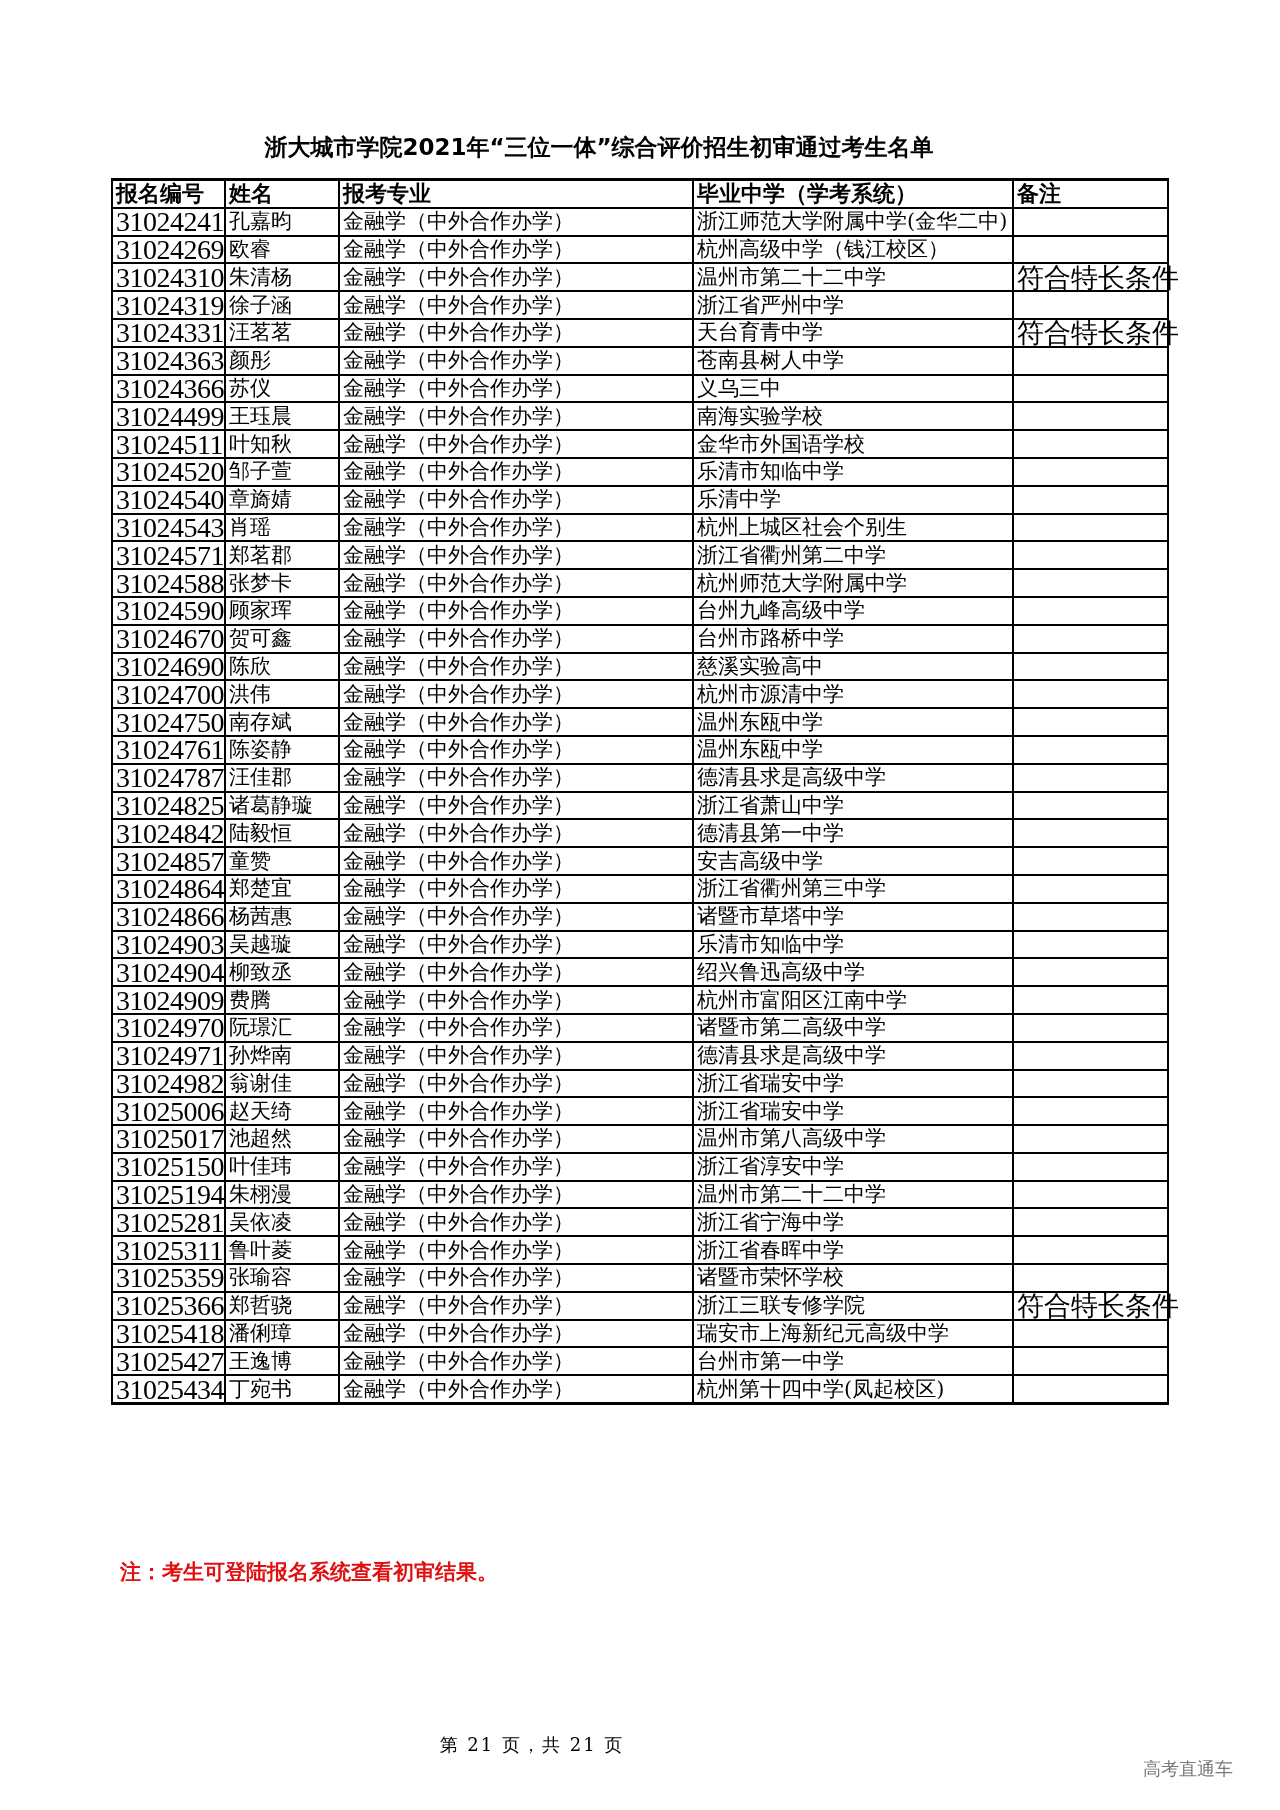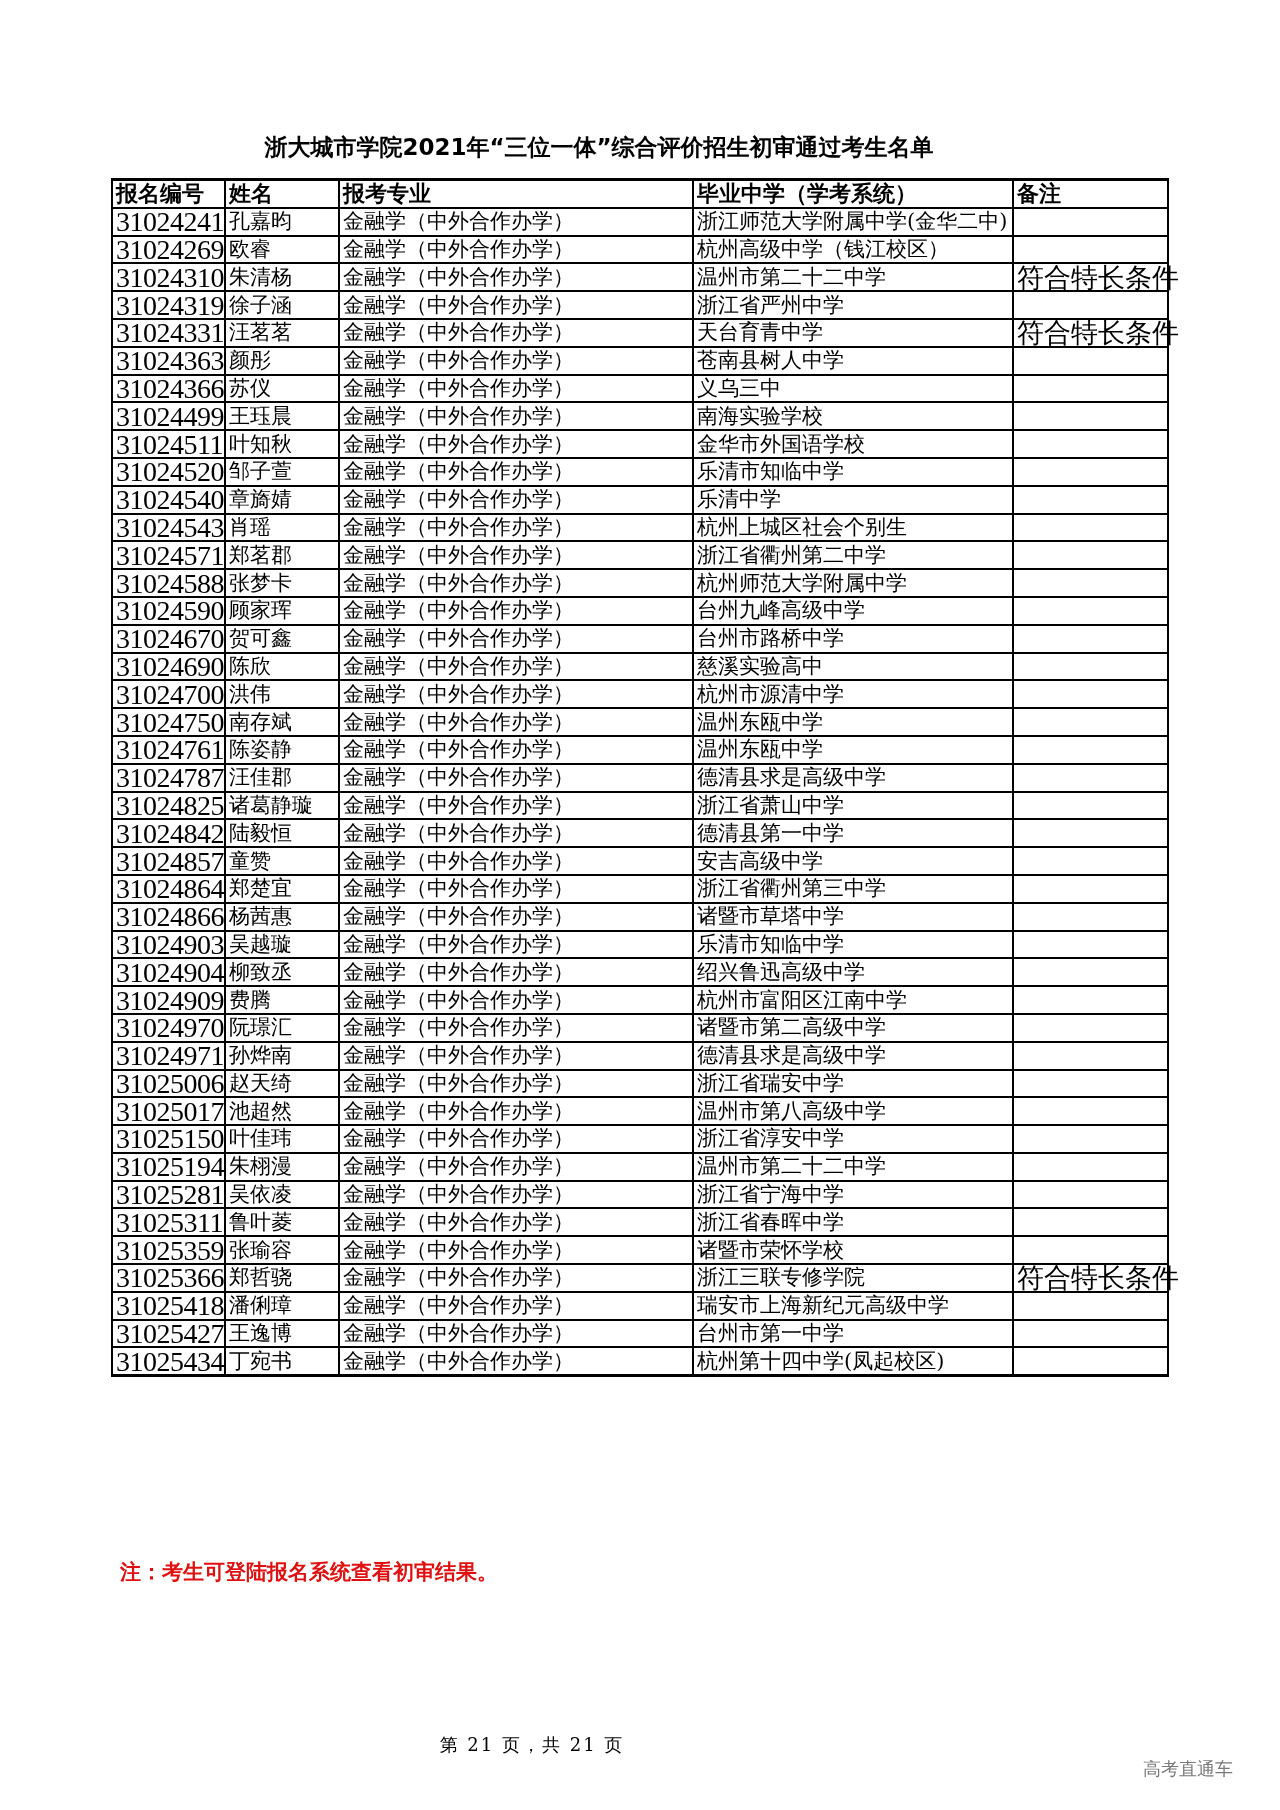--- a/index.html
+++ b/index.html
@@ -334,20 +334,27 @@
         <td class="note"></td>
       </tr>
       <tr>
         <td class="id">31024971</td>
         <td class="name">孙烨南</td>
         <td class="major">金融学（中外合作办学）</td>
         <td class="school">德清县求是高级中学</td>
         <td class="note"></td>
       </tr>
       <tr>
+        <td class="id">31024982</td>
+        <td class="name">翁谢佳</td>
+        <td class="major">金融学（中外合作办学）</td>
+        <td class="school">浙江省瑞安中学</td>
+        <td class="note"></td>
+      </tr>
+      <tr>
         <td class="id">31025006</td>
         <td class="name">赵天绮</td>
         <td class="major">金融学（中外合作办学）</td>
         <td class="school">浙江省瑞安中学</td>
         <td class="note"></td>
       </tr>
       <tr>
         <td class="id">31025017</td>
         <td class="name">池超然</td>
         <td class="major">金融学（中外合作办学）</td>

